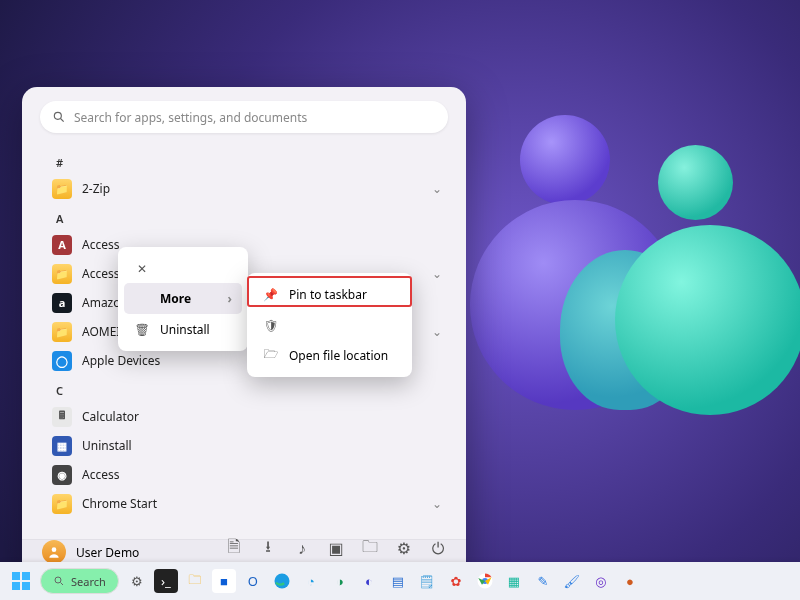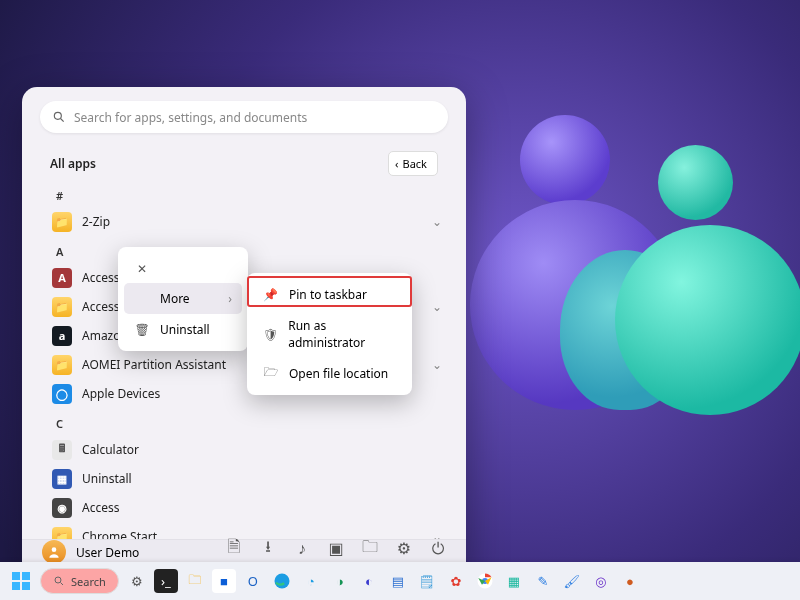--- a/index.html
+++ b/index.html
@@ -70,36 +70,36 @@
   .avatar svg { width:14px; height:14px; fill:#fff; }
   .footicons { display:flex; gap:18px; color:#555; }
   .footicons span { width:16px; height:16px; display:flex; align-items:center; justify-content:center; }
 
   
   .ctx {
     position:absolute; background:#fff; border-radius:8px; padding:6px;
     box-shadow:0 8px 24px rgba(0,0,0,.25); font-size:12px;
   }
   .ctx .row { display:flex; align-items:center; gap:10px; padding:7px 10px; border-radius:5px; cursor:pointer; }
-  .ctx .row.hov { background:#ece9f0; }
+  .ctx .row.hov { background:#ece9f0;font-weight:bold; }
   .ctx .row .ci { width:16px; height:16px; display:flex; align-items:center; justify-content:center; color:#555; }
   .ctx .row .chev { margin-left:auto; color:#888; }
   .ctx1 { left:118px; top:247px; width:130px; }
   .ctx2 { left:247px; top:273px; width:165px; }
   .hlbox { position:absolute; left:247px; top:276px; width:165px; height:31px;
            border:2px solid #e03a3a; border-radius:3px; pointer-events:none; }
 
   
   .taskbar {
     position:absolute; left:0; right:0; bottom:0; height:38px;
     background:#eef0f6; display:flex; align-items:center; padding:0 8px; gap:6px;
     box-shadow:0 -1px 4px rgba(0,0,0,.1);
   }
   .tb-start { width:26px; height:26px; display:flex; align-items:center; justify-content:center; }
-  .tb-search { display:flex; align-items:center; gap:6px; background:#fca5a5; border:1px solid #ddd;
+  .tb-search { display:flex; align-items:center; gap:6px; background:#86efac; border:1px solid #ddd;
                border-radius:14px; height:26px; padding:0 12px; font-size:11px; color:#444; }
   .tb-icons { display:flex; gap:5px; align-items:center; }
   .tb-icons .ti { width:24px; height:24px; border-radius:4px; display:flex;
                   align-items:center; justify-content:center; font-size:13px; }
   svg { display:block; }
 </style>
 </head>
 <body>
 
 <div class="wallpaper">
@@ -113,27 +113,20 @@
 <div class="start">
   <div class="searchbox">
     <span>
       <svg viewBox="0 0 24 24" stroke="#666" stroke-width="2" fill="none">
           <circle cx="10" cy="10" r="6"></circle>
           <line x1="15" y1="15" x2="20" y2="20"></line>
         </svg>
     </span>
     <span>Search for apps, settings, and documents</span>
   </div>
-  <div class="head">
-    <h3>All apps</h3>
-    <div class="backbtn">
-      <span>‹</span>
-      <span>Back</span>
-    </div>
-  </div>
   <div class="list">
     <div class="letter">#</div>
     <div class="item hasmore">
       <span class="ico fld">📁</span>
       <span>2-Zip</span>
     </div>
 
     <div class="letter">A</div>
     <div class="item">
       <span class="ico acc">A</span>
@@ -212,21 +205,20 @@
   </div>
 </div>
 
 <div class="ctx ctx2">
   <div class="row">
     <span class="ci">📌</span>
     <span>Pin to taskbar</span>
   </div>
   <div class="row">
     <span class="ci">🛡</span>
-    <span>Run as administrator</span>
   </div>
   <div class="row">
     <span class="ci">🗁</span>
     <span>Open file location</span>
   </div>
 </div>
 <div class="hlbox"></div>
 
 <div class="taskbar">
   <div class="tb-start">

